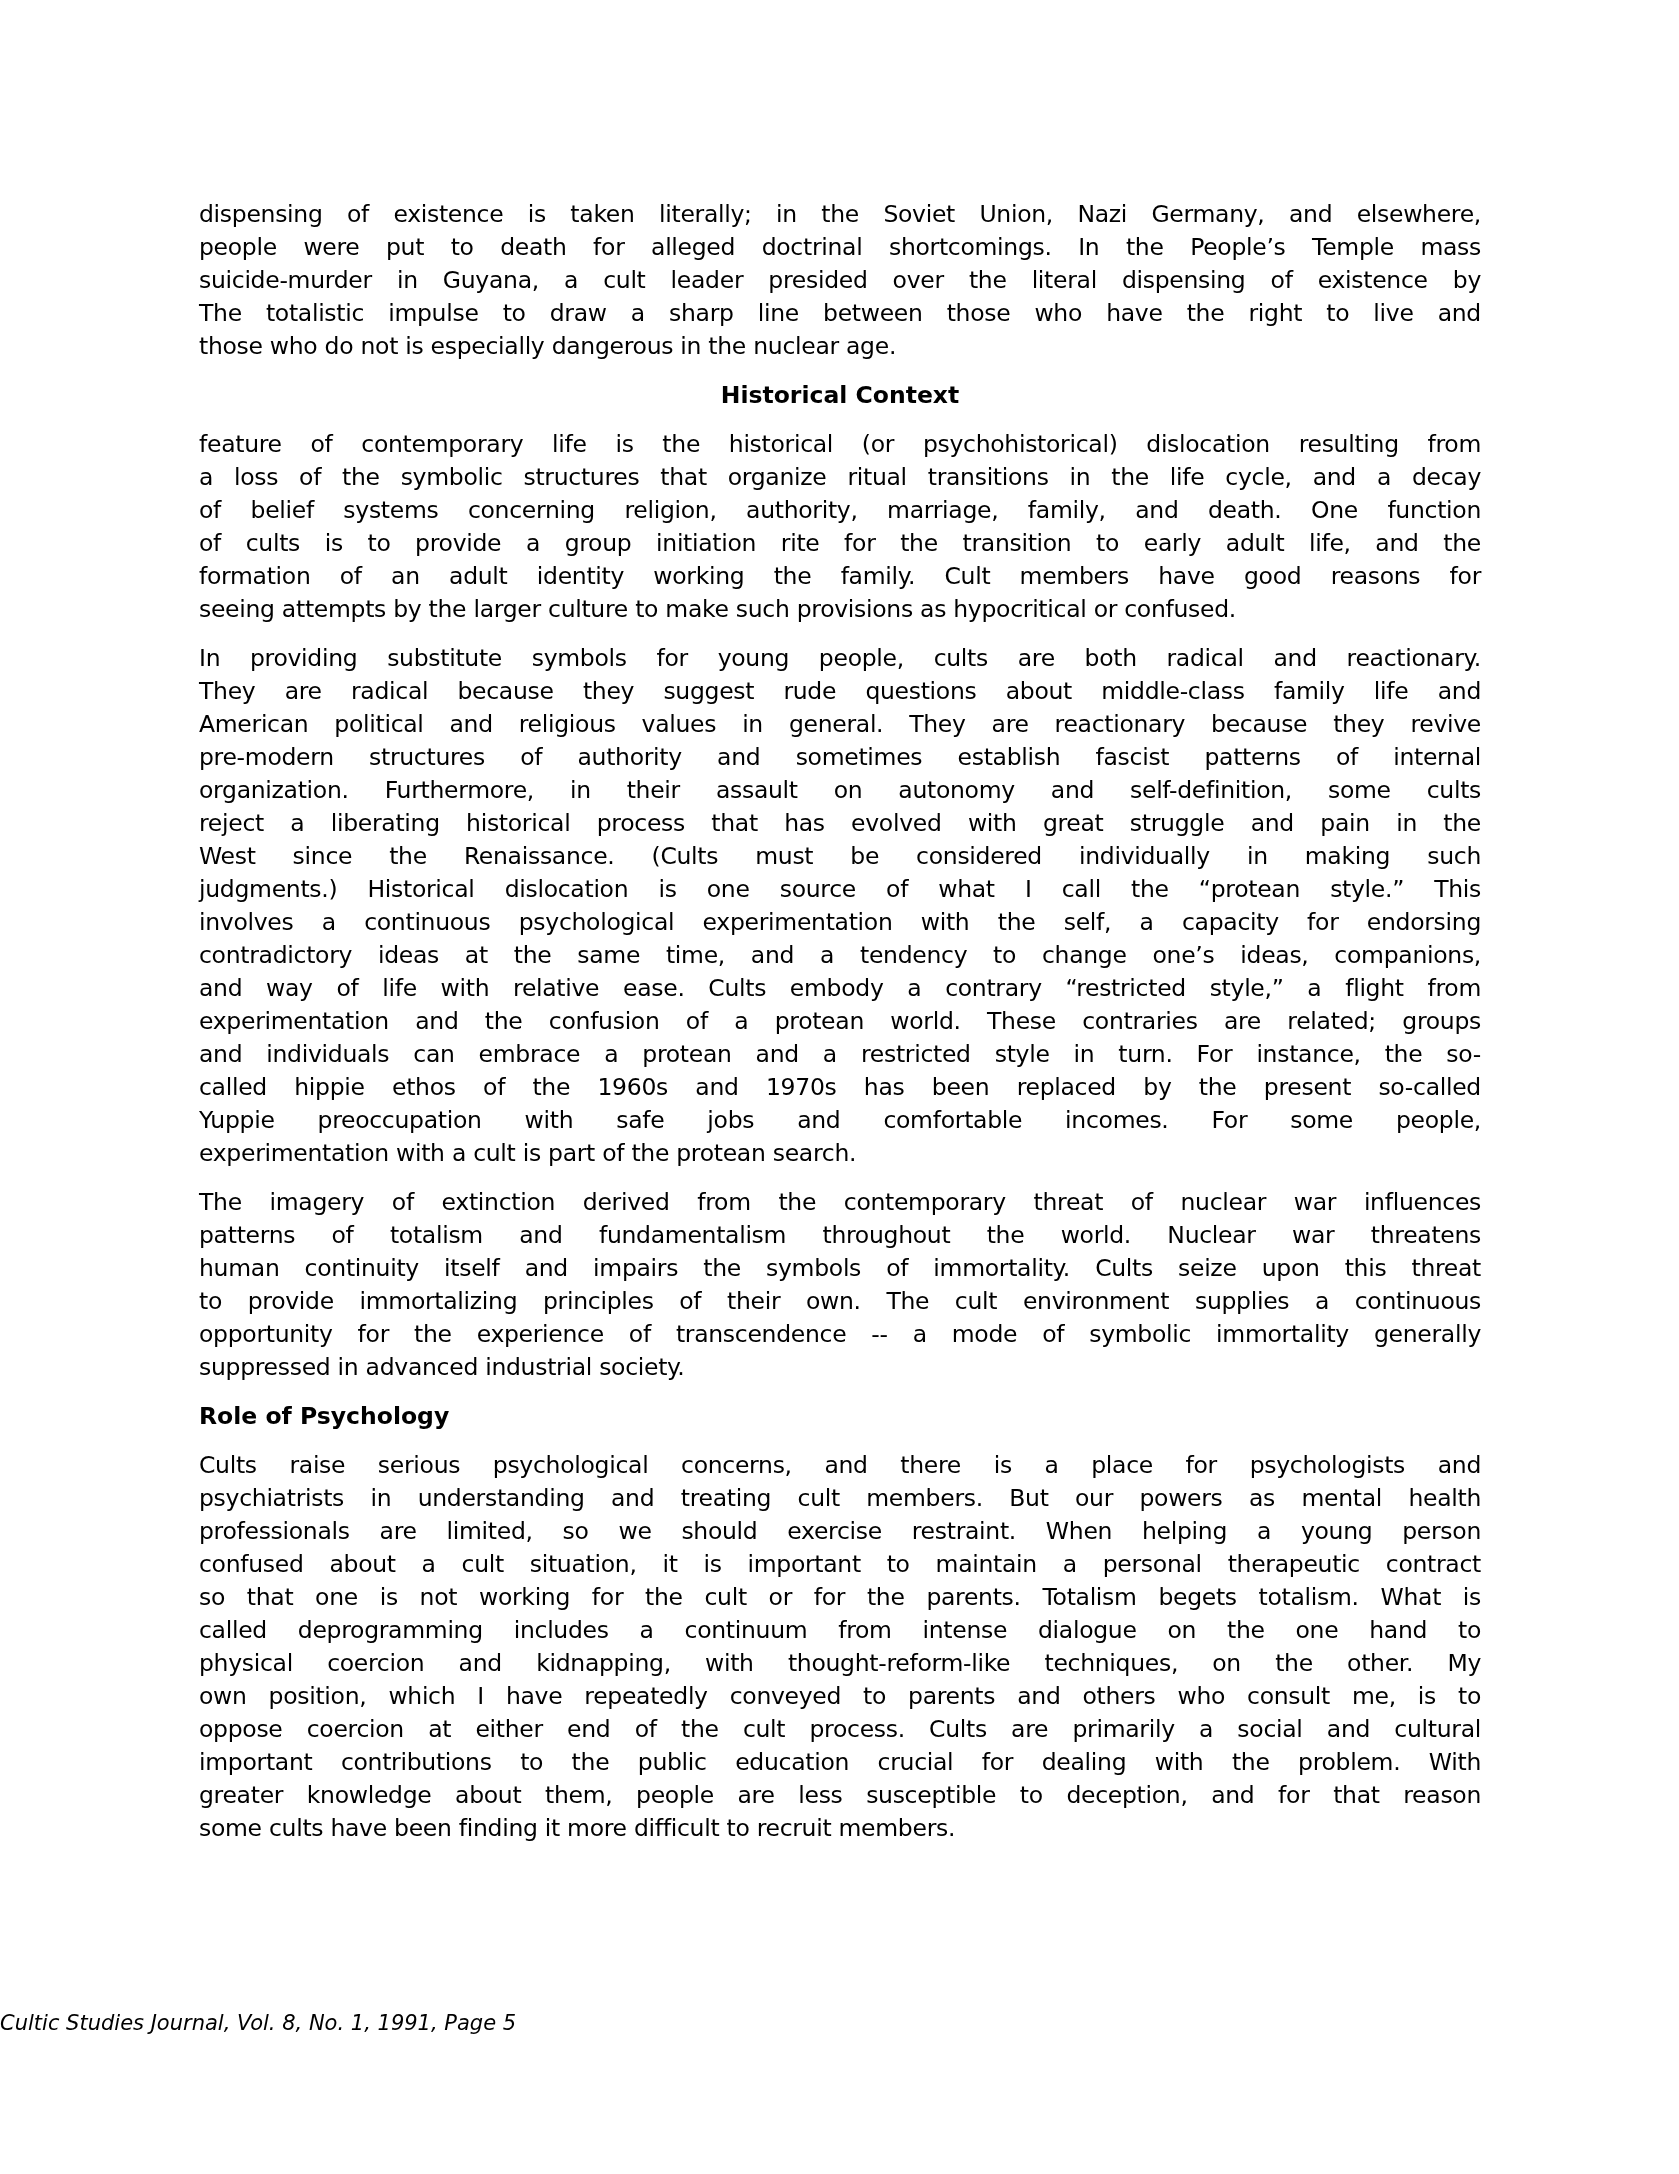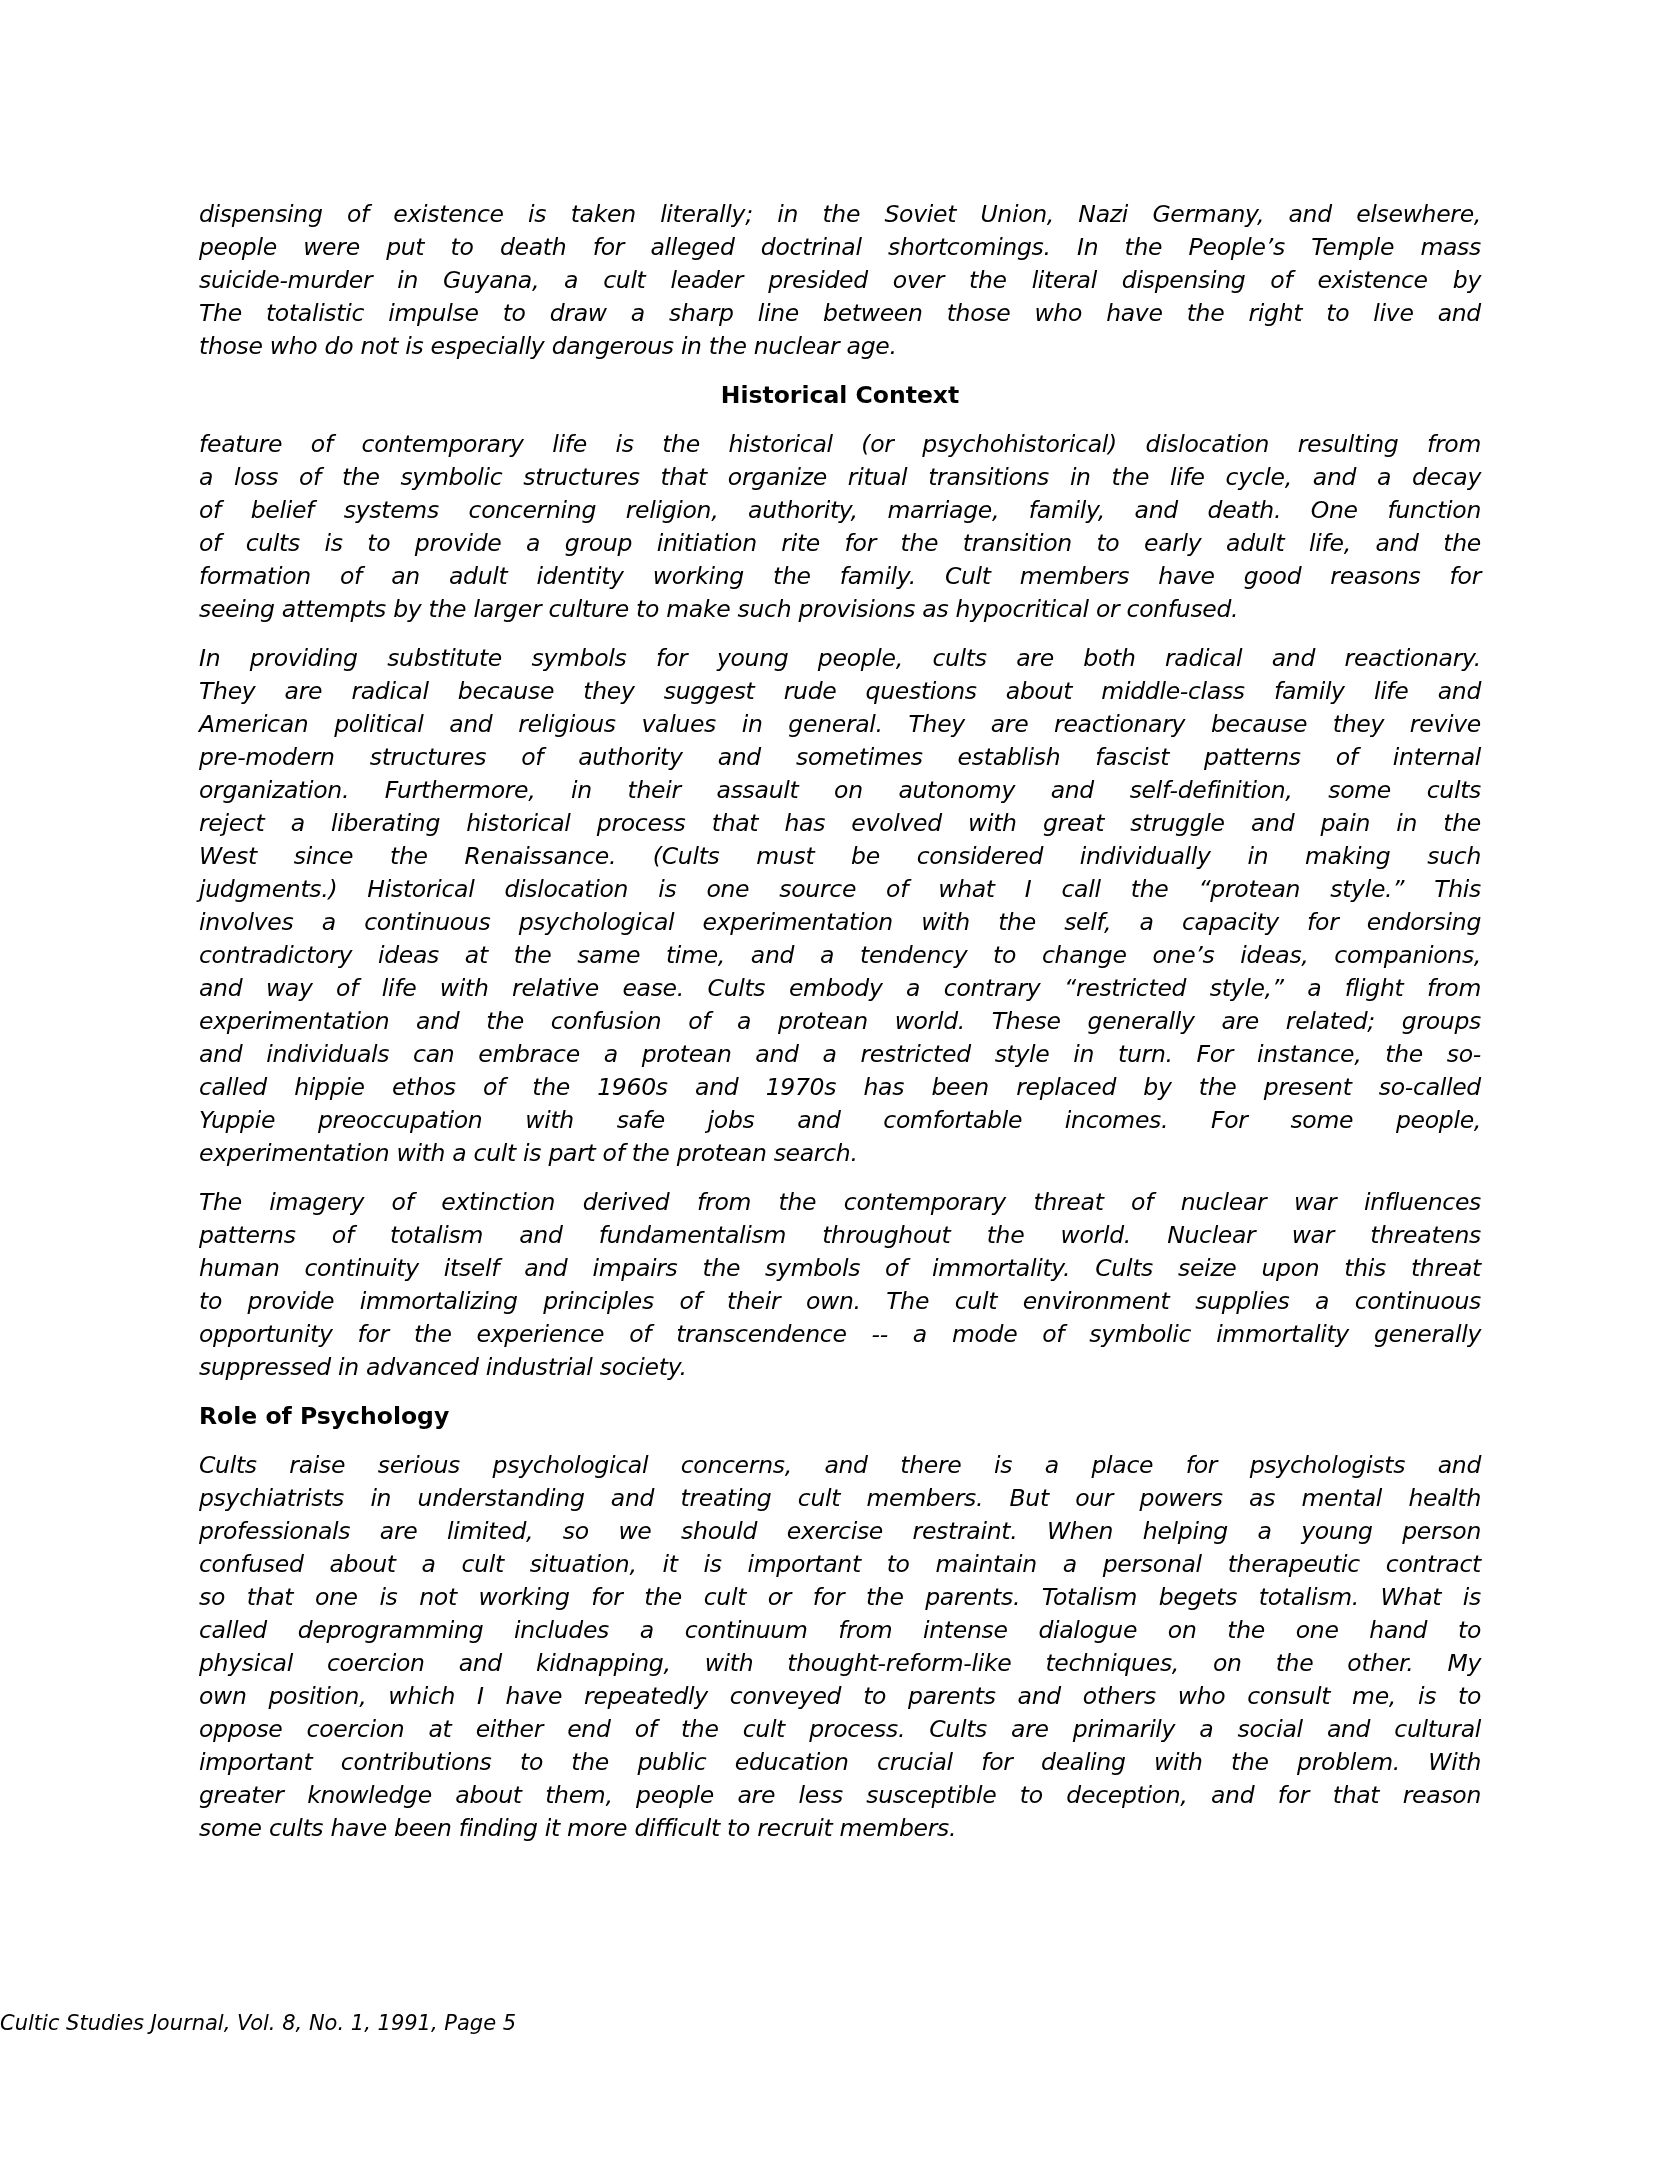--- a/index.html
+++ b/index.html
@@ -26,21 +26,20 @@
   }
   .line {
     font-size: 23.5px;
     line-height: 33px;
     height: 33px;
     white-space: nowrap;
     text-align: justify;
     text-align-last: justify;
     letter-spacing: -0.3px;
     word-spacing: 0px;
-    font-style: italic;
   }
   .line.last {
     text-align: center;
     text-align-last: left;
   }
   .heading-center {
     font-size: 23.5px;
     font-weight: bold;
     text-align: center;
     line-height: 33px;
@@ -92,21 +91,21 @@
     <div class="line">They are radical because they suggest rude questions about middle-class family life and</div>
     <div class="line">American political and religious values in general. They are reactionary because they revive</div>
     <div class="line">pre-modern structures of authority and sometimes establish fascist patterns of internal</div>
     <div class="line">organization. Furthermore, in their assault on autonomy and self-definition, some cults</div>
     <div class="line">reject a liberating historical process that has evolved with great struggle and pain in the</div>
     <div class="line">West since the Renaissance. (Cults must be considered individually in making such</div>
     <div class="line">judgments.) Historical dislocation is one source of what I call the “protean style.”  This</div>
     <div class="line">involves a continuous psychological experimentation with the self, a capacity for endorsing</div>
     <div class="line">contradictory ideas at the same time, and a tendency to change one’s ideas, companions,</div>
     <div class="line">and way of life with relative ease. Cults embody a contrary “restricted style,” a flight from</div>
-    <div class="line">experimentation and the confusion of a protean world. These generally are related; groups</div>
+    <div class="line">experimentation and the confusion of a protean world. These contraries are related; groups</div>
     <div class="line">and individuals can embrace a protean and a restricted style in turn. For instance, the so-</div>
     <div class="line">called hippie ethos of the 1960s and 1970s has been replaced by the present so-called</div>
     <div class="line">Yuppie preoccupation with safe jobs and comfortable incomes. For some people,</div>
     <div class="line last">experimentation with a cult is part of the protean search.</div>
   </div>
 
   <div class="para">
     <div class="line">The imagery of extinction derived from the contemporary threat of nuclear war influences</div>
     <div class="line">patterns of totalism and fundamentalism throughout the world. Nuclear war threatens</div>
     <div class="line">human continuity itself and impairs the symbols of immortality. Cults seize upon this threat</div>

